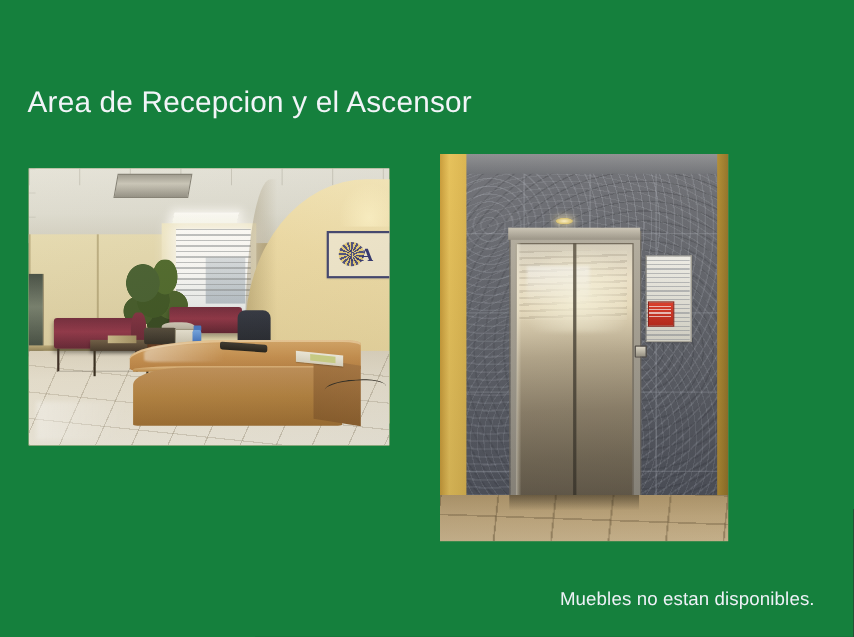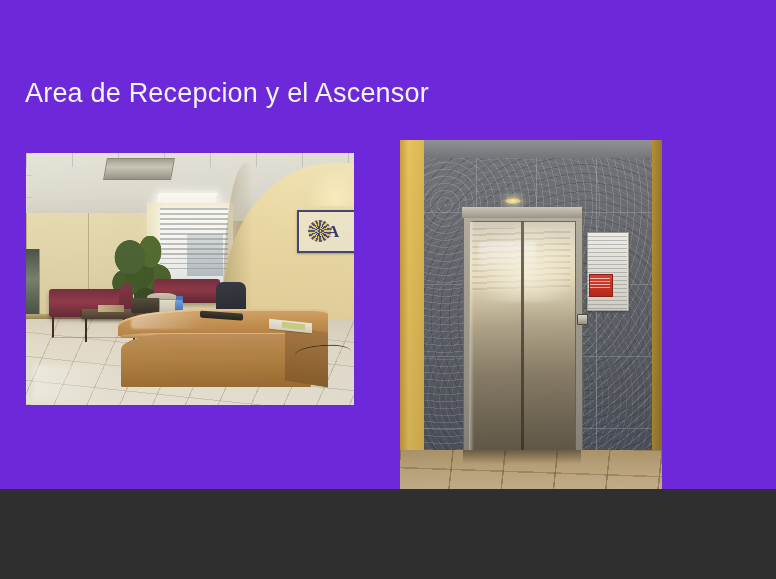--- a/index.html
+++ b/index.html
@@ -3,23 +3,23 @@
 <meta charset="utf-8">
 <style>
   html, body {
     margin: 0;
     padding: 0;
     background: #2f2f2f;
   }
   #slide {
     position: relative;
     width: 776px;
-    height: 489px;
+    height: 579px;
     overflow: hidden;
-    background: #6d28d9;
+    background: #15803d;
     font-family: "Liberation Sans", sans-serif;
   }
 
   
   #slide-title {
     position: absolute;
     left: 25px;
     top: 76px;
     font-size: 27px;
     line-height: 34px;
@@ -586,14 +586,15 @@
       <div class="p" id="ev-red-sign-text"></div>
 
       <div class="p" id="ev-floor"></div>
       <div class="p" id="ev-floor-tiles"></div>
       <div class="p" id="ev-floor-shadow"></div>
 
       <div class="p" id="ev-tone"></div>
     </div>
   </div>
 
+  <div id="slide-caption">Muebles no estan disponibles.</div>
 
 </div>
 
 </body></html>

